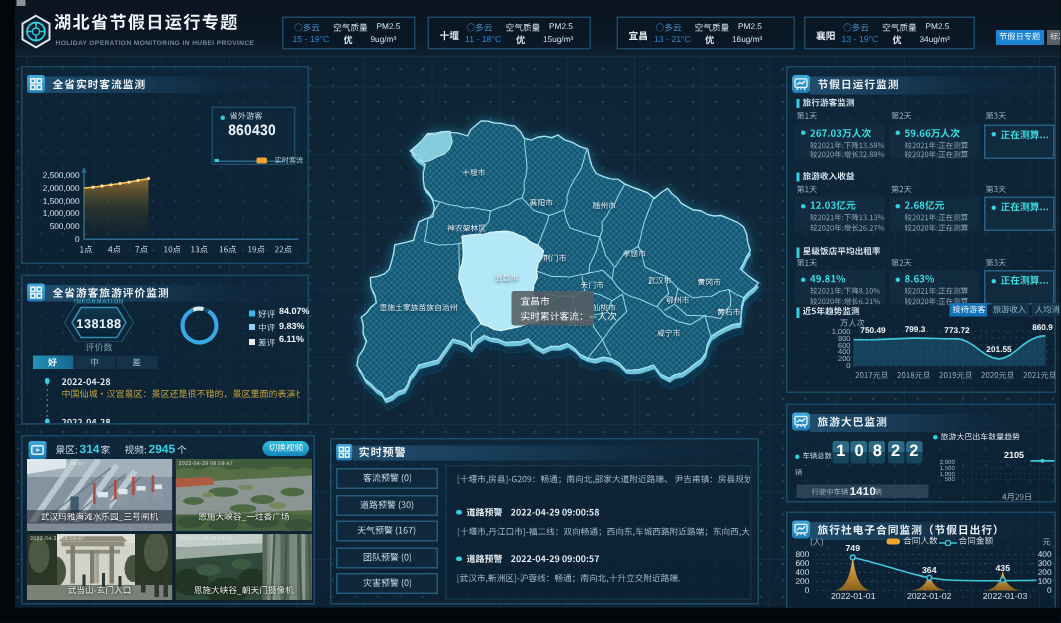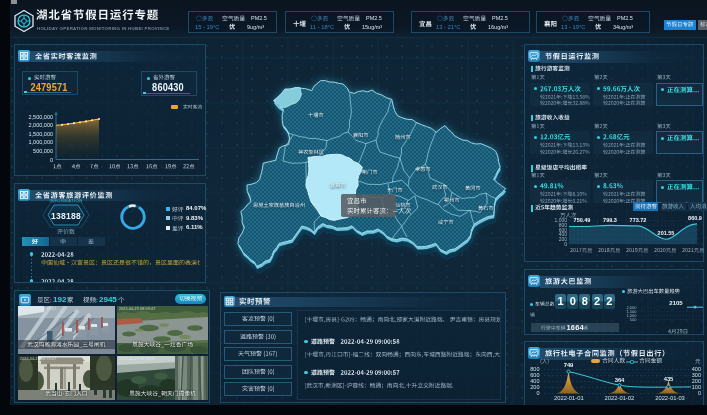--- a/index.html
+++ b/index.html
@@ -820,39 +820,21 @@
             <use href="#q2" x="108"></use>
             <use href="#q79" x="217"></use>
             <use href="#q80" x="325"></use>
             <use href="#q81" x="433"></use>
             <use href="#q82" x="542"></use>
             <use href="#q83" x="650"></use>
             <use href="#q84" x="758"></use>
           </g>
         </svg>
       </div>
-      <div style="position:absolute;left:7.0px;top:26px;width:56px;height:24px;border:1px solid #1d4866;background:rgba(16,42,62,.5)">
-        <div style="position:absolute;left:5.0px;top:4.5px;">
-          <div style="width:3.0px;height:3.0px;background:#35d0e0;border-radius:50%"></div>
-        </div>
-        <div style="position:absolute;left:11.0px;top:2.0px;">
-          <svg class="t" width="22.0" height="7.2" viewBox="0 0 400.00 130.00">
-            <g fill="#cfe0ec" transform="translate(0,95.00) scale(1,-1)">
-              <use href="#q68" x="0"></use>
-              <use href="#q69" x="100"></use>
-              <use href="#q85" x="200"></use>
-              <use href="#q72" x="300"></use>
-            </g>
-          </svg>
-        </div>
-        <div style="position:absolute;left:0.0px;top:10.0px;width:52px;text-align:center;font-size:10px;font-weight:bold;color:#f5a733;letter-spacing:0.2px;transform:scaleX(.92);transform-origin:center">2479571</div>
-        <div style="position:absolute;left:4px;bottom:1px;width:44px;height:1px;background:#2a6a8a"></div>
-        <div style="position:absolute;left:1px;bottom:1px;width:2.5px;height:2.5px;background:#35d0e0"></div>
-      </div>
-      <div style="position:absolute;left:126.0px;top:26px;width:56px;height:25px;border:1px solid #1d4866;background:rgba(16,42,62,.5)">
+      <div style="position:absolute;left:126.0px;top:26px;width:56px;height:39px;border:1px solid #1d4866;background:rgba(16,42,62,.5)">
         <div style="position:absolute;left:5.0px;top:4.5px;">
           <div style="width:3.0px;height:3.0px;background:#35d0e0;border-radius:50%"></div>
         </div>
         <div style="position:absolute;left:11.0px;top:2.0px;">
           <svg class="t" width="22.0" height="7.2" viewBox="0 0 400.00 130.00">
             <g fill="#cfe0ec" transform="translate(0,95.00) scale(1,-1)">
               <use href="#q86" x="0"></use>
               <use href="#q88" x="100"></use>
               <use href="#q85" x="200"></use>
               <use href="#q72" x="300"></use>
@@ -1176,21 +1158,21 @@
       </div>
       <div style="position:absolute;left:22.0px;top:5.0px;">
         <svg class="t" width="14.8" height="8.5" viewBox="0 0 227.80 130.00">
           <g fill="#d5e2ec" transform="translate(0,95.00) scale(1,-1)">
             <use href="#q118" x="0"></use>
             <use href="#q42" x="100"></use>
             <use href="#q147" x="200"></use>
           </g>
         </svg>
       </div>
-      <div style="position:absolute;left:38.0px;top:3.5px;font-size:8px;font-weight:bold;color:#35d0e0">192</div>
+      <div style="position:absolute;left:38.0px;top:3.5px;font-size:8px;font-weight:bold;color:#35d0e0">314</div>
       <div style="position:absolute;left:52.0px;top:5.0px;">
         <svg class="t" width="6.5" height="8.5" viewBox="0 0 100.00 130.00">
           <g fill="#d5e2ec" transform="translate(0,95.00) scale(1,-1)">
             <use href="#q58" x="0"></use>
           </g>
         </svg>
       </div>
       <div style="position:absolute;left:68.0px;top:5.0px;">
         <svg class="t" width="14.8" height="8.5" viewBox="0 0 227.80 130.00">
           <g fill="#d5e2ec" transform="translate(0,95.00) scale(1,-1)">
@@ -2466,21 +2448,21 @@
           <svg class="t" width="24.5" height="6.4" viewBox="0 0 500.00 130.00">
             <g fill="#9db4c2" transform="translate(0,95.00) scale(1,-1)">
               <use href="#q301" x="0"></use>
               <use href="#q302" x="100"></use>
               <use href="#q106" x="200"></use>
               <use href="#q234" x="300"></use>
               <use href="#q299" x="400"></use>
             </g>
           </svg>
         </div>
-        <div style="position:absolute;left:35.5px;top:0.4px;font-size:7.5px;font-weight:bold;color:#eef5fa;letter-spacing:.2px">1664</div>
+        <div style="position:absolute;left:35.5px;top:0.4px;font-size:7.5px;font-weight:bold;color:#eef5fa;letter-spacing:.2px">1410</div>
         <div style="position:absolute;left:52.0px;top:2.2px;">
           <svg class="t" width="4.9" height="6.4" viewBox="0 0 100.00 130.00">
             <g fill="#9db4c2" transform="translate(0,95.00) scale(1,-1)">
               <use href="#q299" x="0"></use>
             </g>
           </svg>
         </div>
       </div>
       <div style="position:absolute;left:97.0px;top:19.5px;">
         <div style="width:3.0px;height:3.0px;background:#35d0e0;border-radius:50%"></div>

